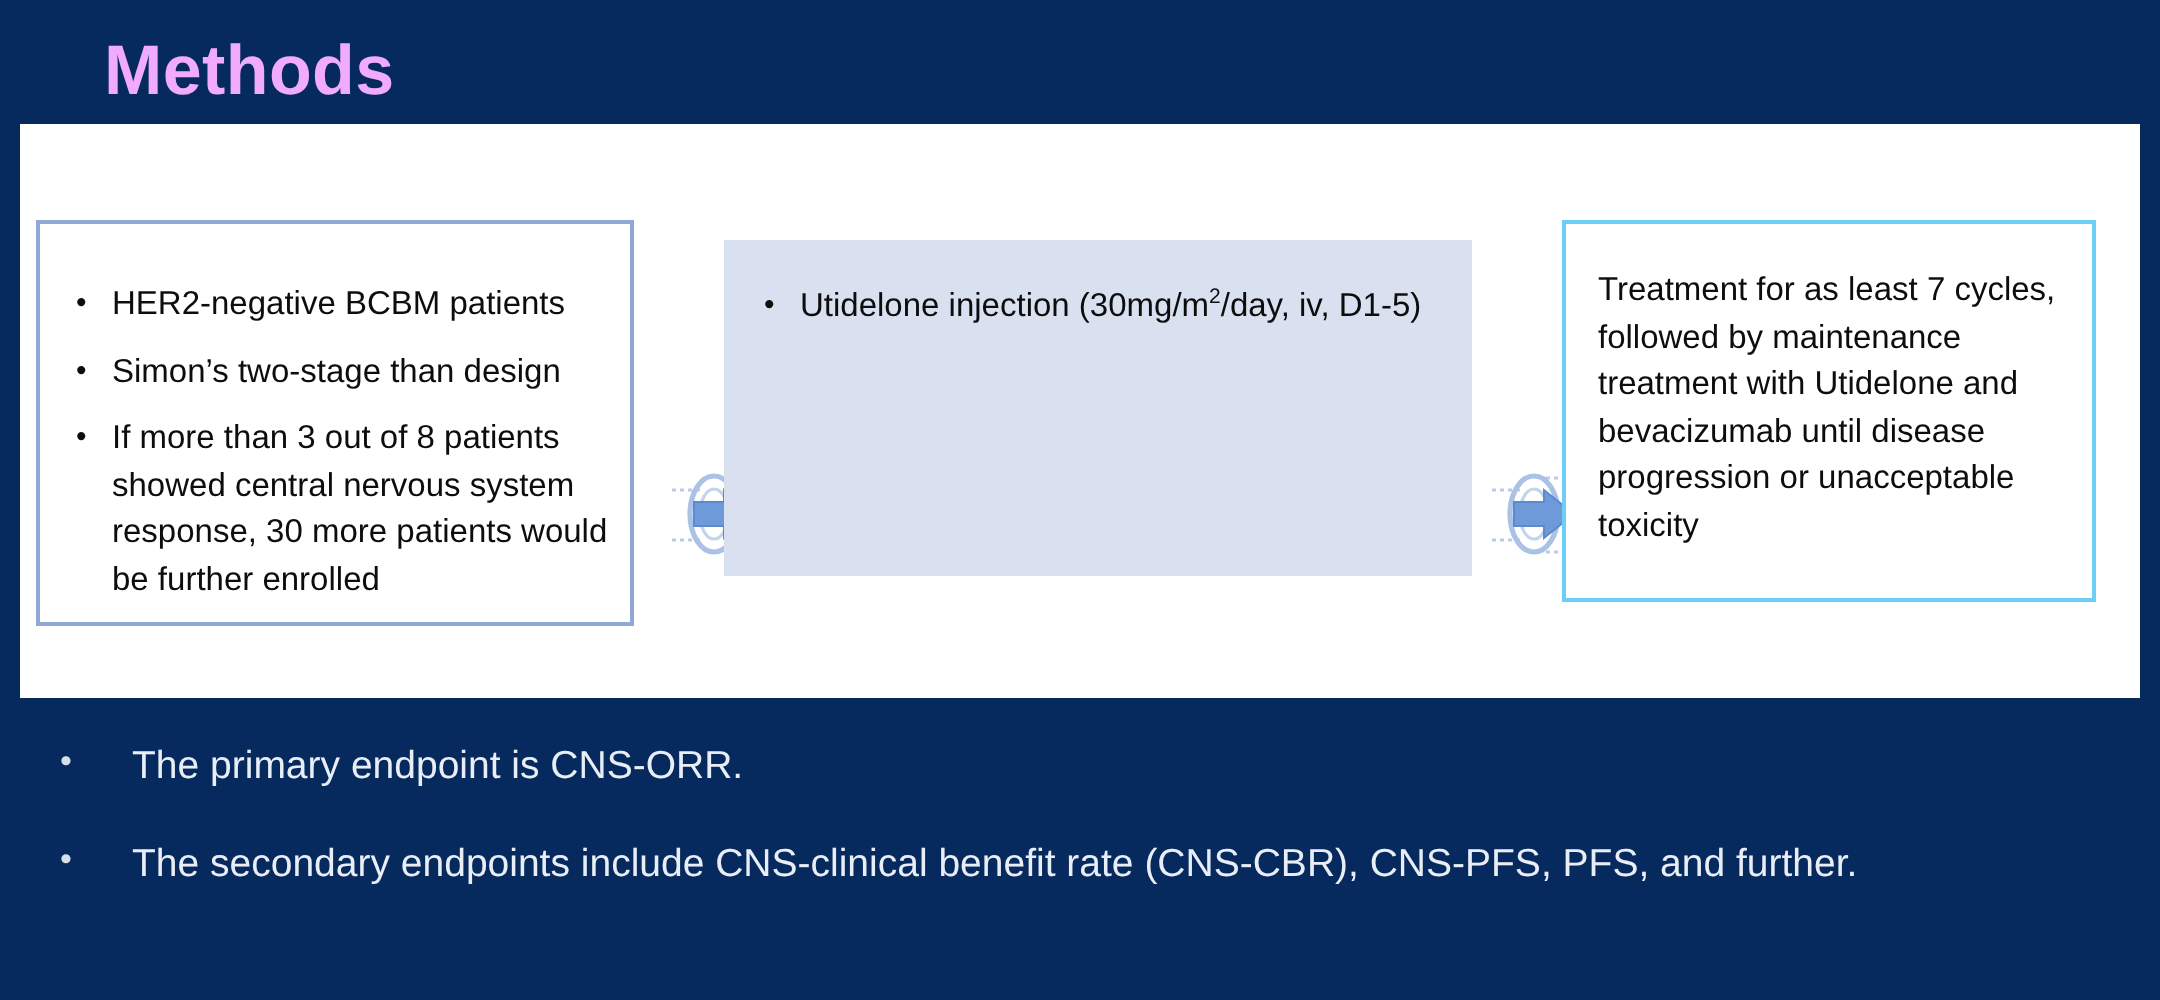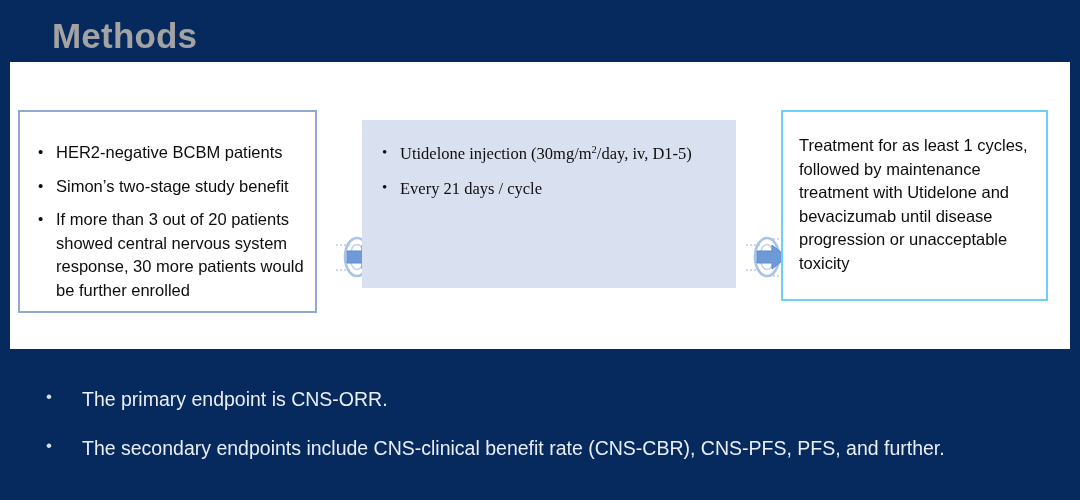--- a/index.html
+++ b/index.html
@@ -16,21 +16,21 @@
     overflow: hidden;
   }
 
   
   #slide-title {
     position: absolute;
     left: 52px;
     top: 14px;
     font-size: 35px;
     font-weight: bold;
-    color: #a3a3a3;
+    color: #f0abfc;
     letter-spacing: 0.2px;
     line-height: 44px;
   }
 
   
   #content-panel {
     position: absolute;
     left: 10px;
     top: 62px;
     width: 1060px;
@@ -73,21 +73,20 @@
   ul.box-list {
     list-style: none;
     margin: 0;
     padding: 0;
   }
   #box-eligibility ul.box-list {
     margin: 29px 0 14px 16px;
   }
   #box-regimen ul.box-list {
     margin: 22px 0 0 18px;
-    font-family: Liberation Serif, serif;
   }
   ul.box-list li {
     position: relative;
     padding-left: 20px;
     color: #0d0d0d;
     font-size: 16.5px;
     line-height: 23.5px;
     margin-bottom: 10px;
     max-width: 275px;
   }
@@ -122,21 +121,21 @@
 
   
   #endpoints {
     position: absolute;
     left: 0;
     top: 370px;
     width: 1080px;
   }
   #endpoints ul {
     list-style: none;
-    margin: 16px;
+    margin: 0;
     padding: 0;
   }
   #endpoints li {
     position: relative;
     color: #e9eef6;
     font-size: 19.5px;
     line-height: 26px;
     padding-left: 66px;
     margin-bottom: 23px;
   }
@@ -154,22 +153,22 @@
 
 <div id="slide">
 
   <div id="slide-title">Methods</div>
 
   <div id="content-panel">
 
     <div class="flow-box" id="box-eligibility">
       <ul class="box-list">
         <li>HER2-negative BCBM patients</li>
-        <li>Simon’s two-stage study benefit</li>
-        <li>If more than 3 out of 20 patients showed central nervous system response, 30 more patients would be further enrolled</li>
+        <li>Simon’s two-stage than design</li>
+        <li>If more than 3 out of 8 patients showed central nervous system response, 30 more patients would be further enrolled</li>
       </ul>
     </div>
 
     <div class="connector" id="connector-1">
       <svg width="46" height="56" viewBox="0 0 46 56" xmlns="http://www.w3.org/2000/svg">
 
         <line x1="1" y1="16" x2="15" y2="16" stroke="#b9cbe8" stroke-width="1.4" stroke-dasharray="2 2"></line>
         <line x1="1" y1="41" x2="15" y2="41" stroke="#b9cbe8" stroke-width="1.4" stroke-dasharray="2 2"></line>
         <line x1="28" y1="10" x2="40" y2="10" stroke="#b9cbe8" stroke-width="1.4" stroke-dasharray="2 2"></line>
         <line x1="28" y1="47" x2="40" y2="47" stroke="#b9cbe8" stroke-width="1.4" stroke-dasharray="2 2"></line>
@@ -177,38 +176,37 @@
         <ellipse cx="22" cy="28" rx="12" ry="19" fill="none" stroke="#a9c2e6" stroke-width="2.6"></ellipse>
         <ellipse cx="22" cy="28" rx="7" ry="12.5" fill="#ffffff" stroke="#c3d4ec" stroke-width="1.6"></ellipse>
 
         <path d="M 12 22 L 27 22 L 27 16 L 42 28 L 27 40 L 27 34 L 12 34 Z" fill="#6e9ada" stroke="#5b8ad1" stroke-width="1"></path>
       </svg>
     </div>
 
     <div class="flow-box" id="box-regimen">
       <ul class="box-list">
         <li><span>Utidelone injection (30mg/m</span><sup>2</sup><span>/day, iv, D1-5)</span></li>
-        <li><span>Every 21 days / cycle</span></li>
       </ul>
     </div>
 
     <div class="connector" id="connector-2">
       <svg width="46" height="56" viewBox="0 0 46 56" xmlns="http://www.w3.org/2000/svg">
         <line x1="1" y1="16" x2="15" y2="16" stroke="#b9cbe8" stroke-width="1.4" stroke-dasharray="2 2"></line>
         <line x1="1" y1="41" x2="15" y2="41" stroke="#b9cbe8" stroke-width="1.4" stroke-dasharray="2 2"></line>
         <line x1="28" y1="10" x2="40" y2="10" stroke="#b9cbe8" stroke-width="1.4" stroke-dasharray="2 2"></line>
         <line x1="28" y1="47" x2="40" y2="47" stroke="#b9cbe8" stroke-width="1.4" stroke-dasharray="2 2"></line>
         <ellipse cx="22" cy="28" rx="12" ry="19" fill="none" stroke="#a9c2e6" stroke-width="2.6"></ellipse>
         <ellipse cx="22" cy="28" rx="7" ry="12.5" fill="#ffffff" stroke="#c3d4ec" stroke-width="1.6"></ellipse>
         <path d="M 12 22 L 27 22 L 27 16 L 42 28 L 27 40 L 27 34 L 12 34 Z" fill="#6e9ada" stroke="#5b8ad1" stroke-width="1"></path>
       </svg>
     </div>
 
     <div class="flow-box" id="box-maintenance">
-      <div class="box-paragraph">Treatment for as least 1 cycles, followed by maintenance treatment with Utidelone and bevacizumab until disease progression or unacceptable toxicity</div>
+      <div class="box-paragraph">Treatment for as least 7 cycles, followed by maintenance treatment with Utidelone and bevacizumab until disease progression or unacceptable toxicity</div>
     </div>
 
   </div>
 
   <div id="endpoints">
     <ul>
       <li>The primary endpoint is CNS-ORR.</li>
       <li>The secondary endpoints include CNS-clinical benefit rate (CNS-CBR), CNS-PFS, PFS, and further.</li>
     </ul>
   </div>

